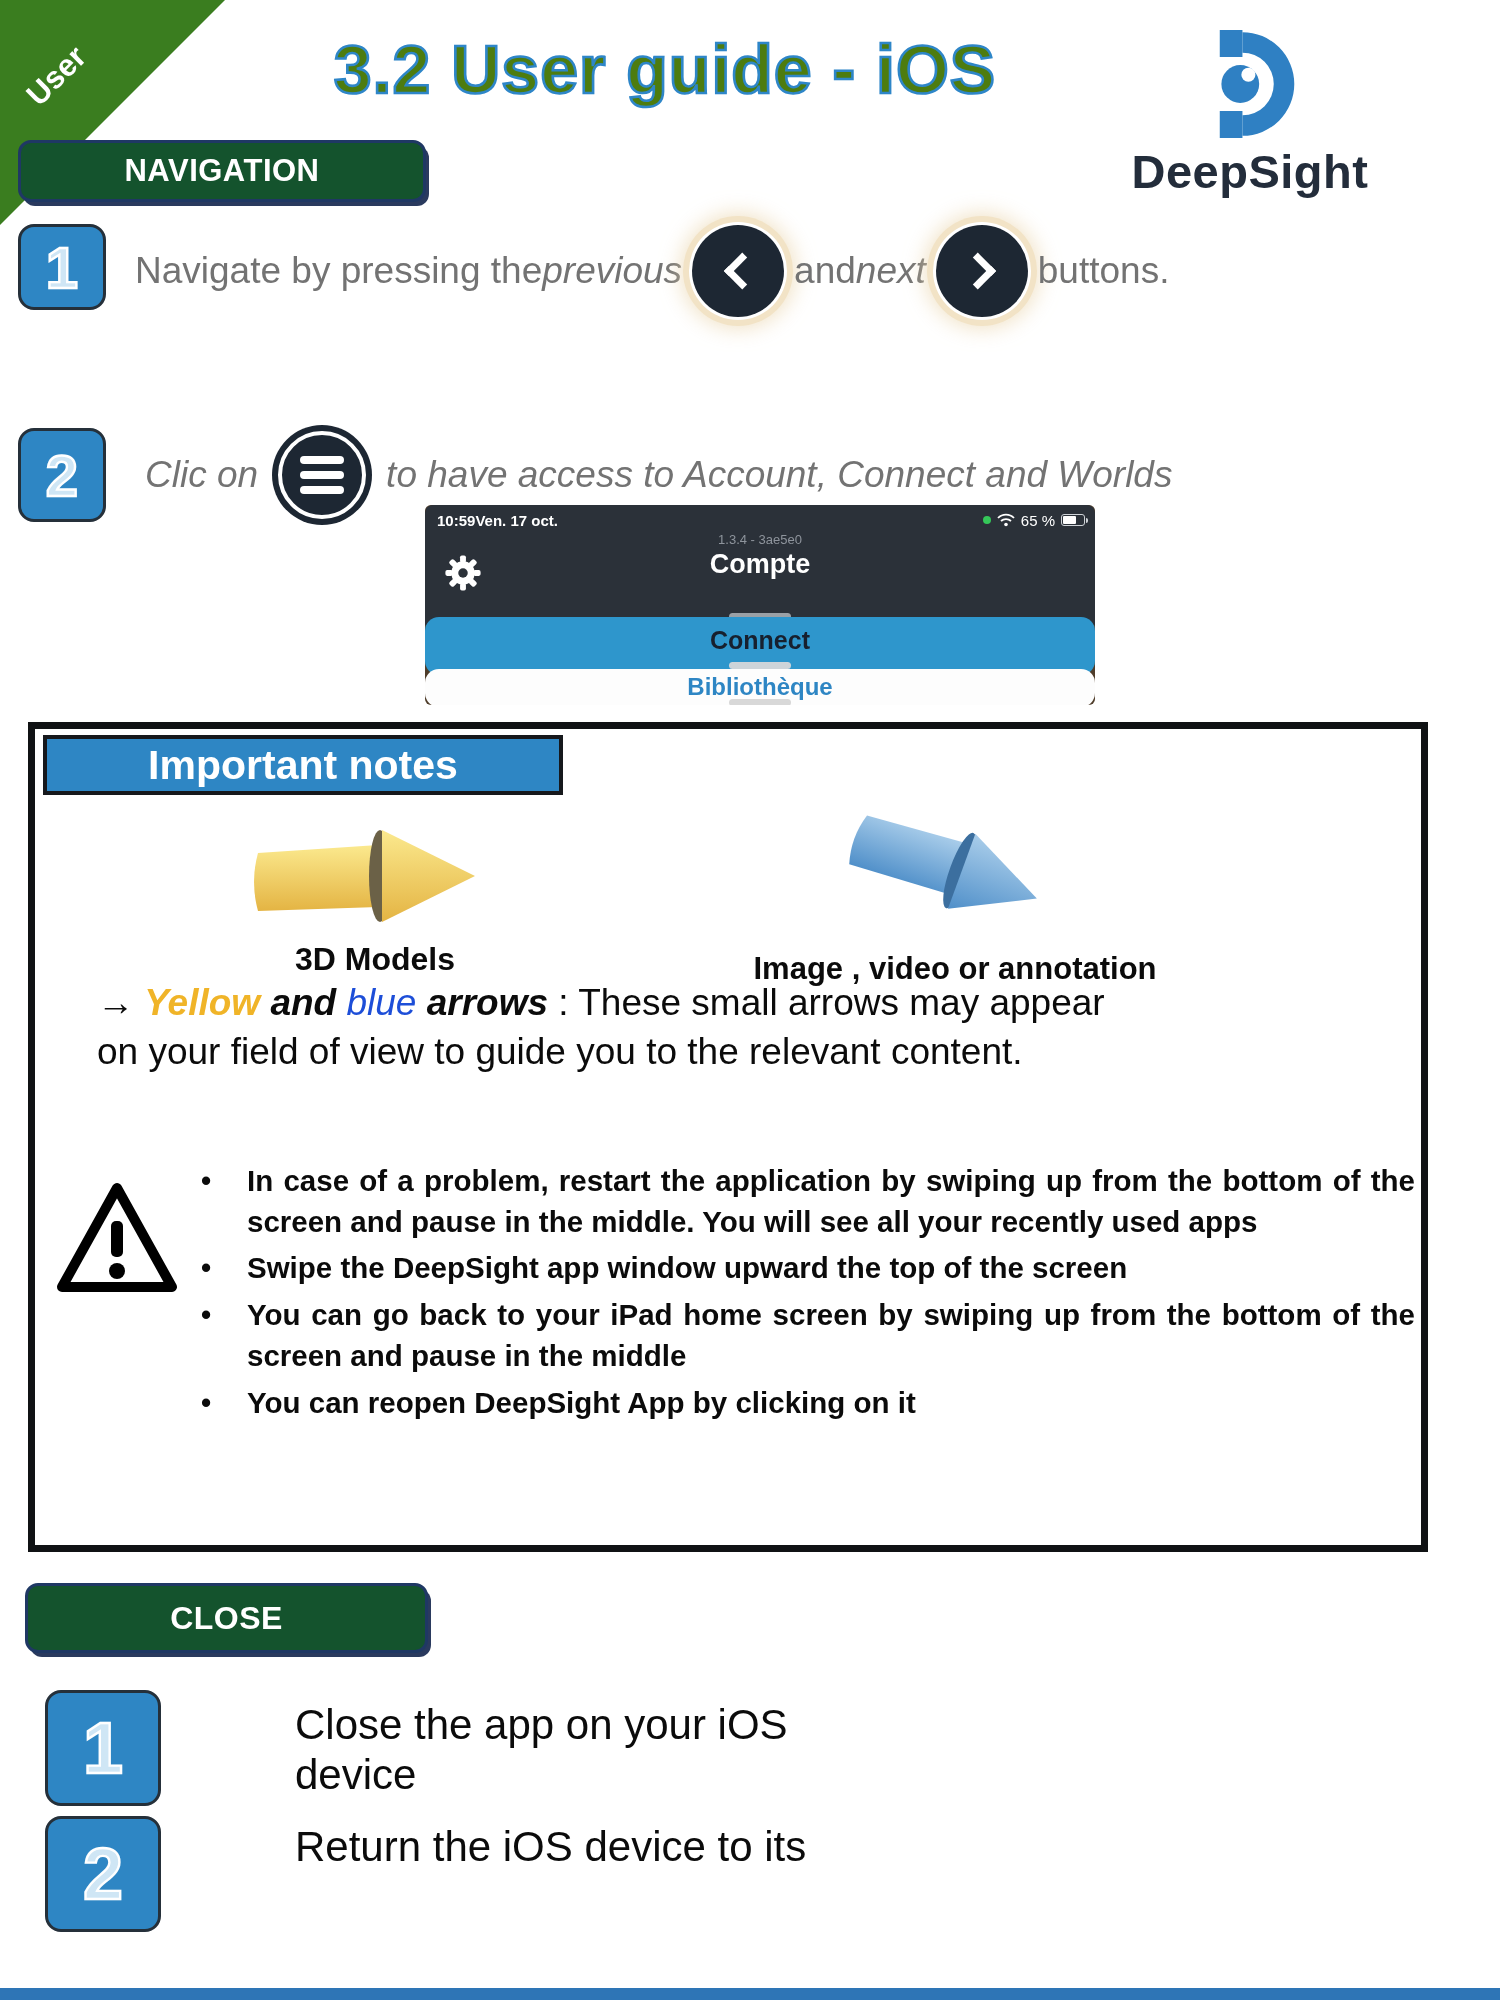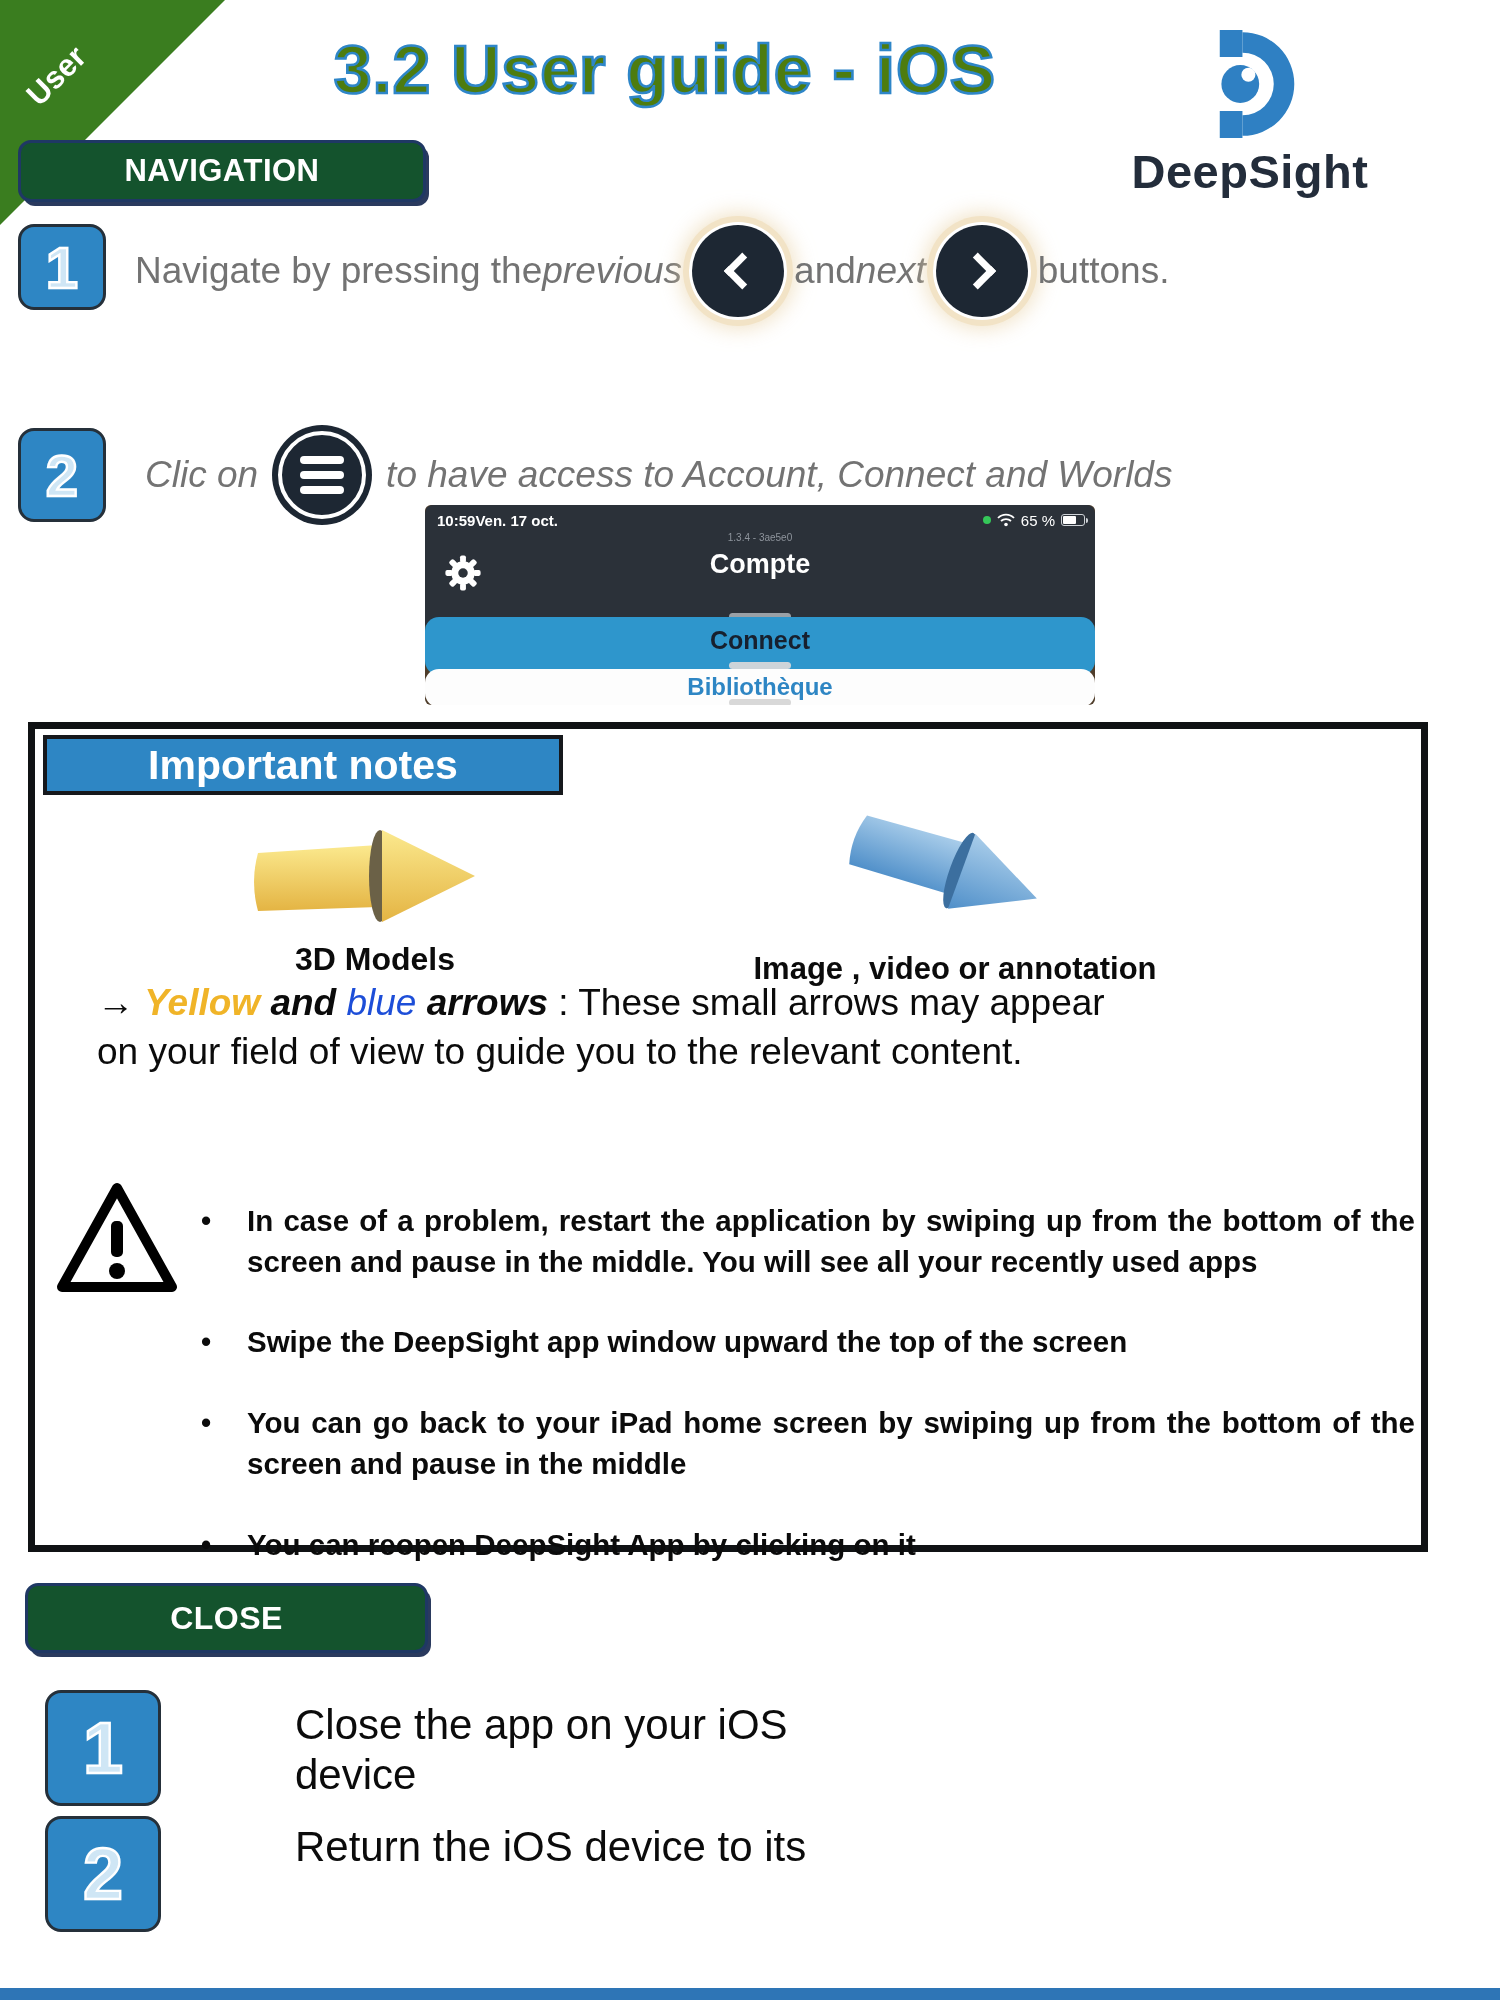--- a/index.html
+++ b/index.html
@@ -62,21 +62,21 @@
   .shot .dark { position:absolute; left:0; top:0; right:0; height:120px; background:#2b3139;
                 border-radius:8px 8px 0 0; }
   .statusbar { position:absolute; left:12px; right:10px; top:5px; height:20px;
                display:flex; align-items:center; color:#fff; font-size:15px; }
   .statusbar .sb-left { display:flex; font-weight:bold; }
   .statusbar .sb-right { margin-left:auto; display:flex; align-items:center; gap:6px; }
   .green-dot { width:8px; height:8px; border-radius:50%; background:#35c759; }
   .battery { position:relative; width:24px; height:12px; border:1.5px solid #cfd3d8; border-radius:3px; }
   .battery::before { content:""; position:absolute; left:1px; top:1px; bottom:1px; width:60%; background:#fff; border-radius:1px; }
   .battery::after  { content:""; position:absolute; right:-4px; top:3px; width:2.5px; height:5px; background:#cfd3d8; border-radius:0 2px 2px 0; }
-  .version { position:absolute; left:0; right:0; top:27px; text-align:center; color:#8e949c; font-size:10px; }
+  .version { position:absolute; left:0; right:0; top:27px; text-align:center; color:#8e949c; font-size:13px; }
   .gear { position:absolute; left:16px; top:46px; width:44px; height:44px; }
   .compte { position:absolute; left:0; right:0; top:44px; text-align:center; color:#fff; font-weight:bold; font-size:27px; }
   .handle { position:absolute; left:50%; transform:translateX(-50%); width:62px; height:7px; border-radius:4px; }
   .shot .blue-card { position:absolute; left:0; right:0; top:112px; height:58px; background:#2e96cc; border-radius:14px; }
   .connect { position:absolute; left:0; right:0; top:9px; text-align:center; color:#17202e; font-weight:bold; font-size:25px; }
   .shot .white-card { position:absolute; left:0; right:0; top:164px; height:38px; background:#fdfdfd; border-radius:14px; }
   .biblio { position:absolute; left:0; right:0; top:4px; text-align:center; color:#2e86c4; font-weight:bold; font-size:24px; }
 
   
   .notes-box { position:absolute; left:28px; top:722px; width:1400px; height:830px;
@@ -86,21 +86,21 @@
                   display:flex; align-items:center; justify-content:center; }
   .arrow-fig { position:absolute; }
   .arrow-label { position:absolute; font-weight:bold; font-size:32px; color:#0b0b0b; text-align:center; }
   .notes-par { position:absolute; left:62px; top:250px; width:1300px; font-size:37px; line-height:1.32; color:#0b0b0b; }
   .notes-par .w-yellow { color:#f0b428; font-weight:bold; font-style:italic; }
   .notes-par .w-blue   { color:#1d4ed8; font-weight:normal; font-style:italic; }
   .notes-par .w-bold   { font-weight:bold; font-style:italic; }
   .warn { position:absolute; left:18px; top:450px; width:128px; height:118px; }
   .notes-list { position:absolute; left:140px; top:432px; width:1240px; list-style:none;
                 font-weight:bold; font-size:29.5px; line-height:1.38; color:#0b0b0b; }
-  .notes-list li { position:relative; padding-left:72px; text-align:justify; margin-bottom:6px;margin-top:40px; }
+  .notes-list li { position:relative; padding-left:72px; text-align:justify; margin-bottom:6px; }
   .notes-list li::before { content:"\2022"; position:absolute; left:26px; top:0; font-size:29px; }
 
   
   .close-step-text { position:absolute; font-size:42px; color:#0b0b0b; line-height:1.18; }
 
   
   .footer-bar { position:absolute; left:0; top:1988px; width:1500px; height:12px; background:#2e75b6; }
 </style>
 </head>
 <body>

